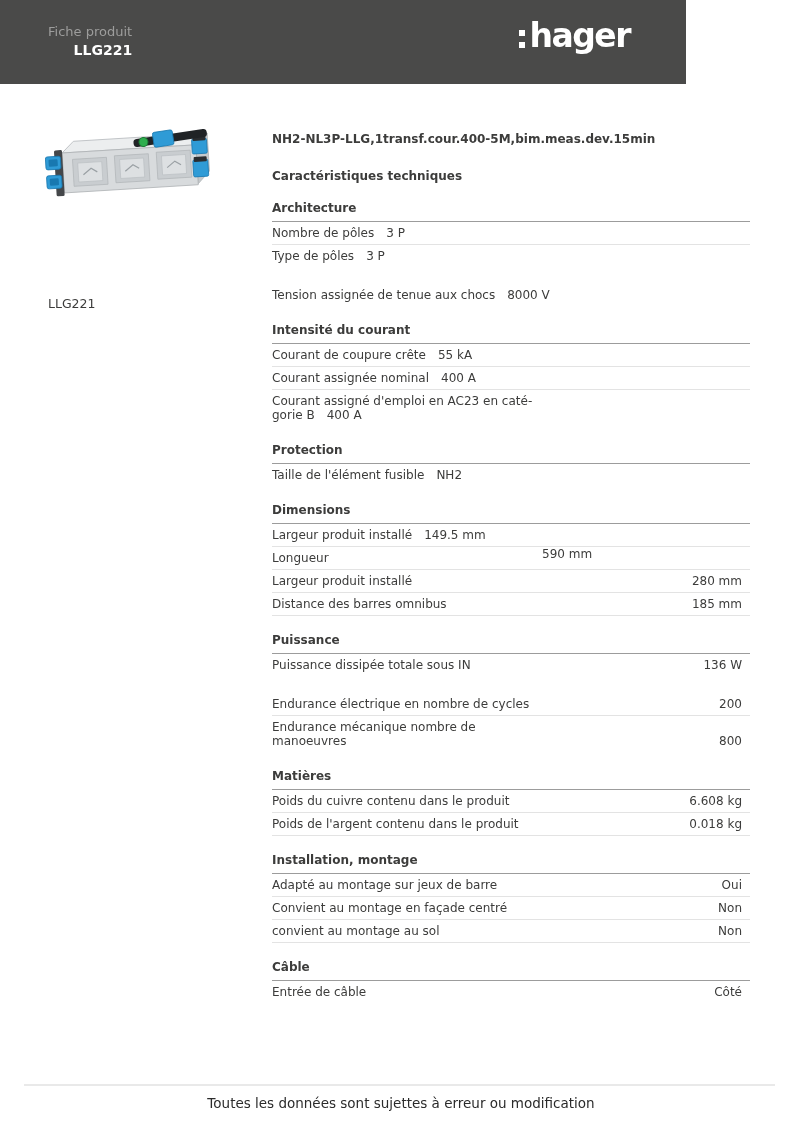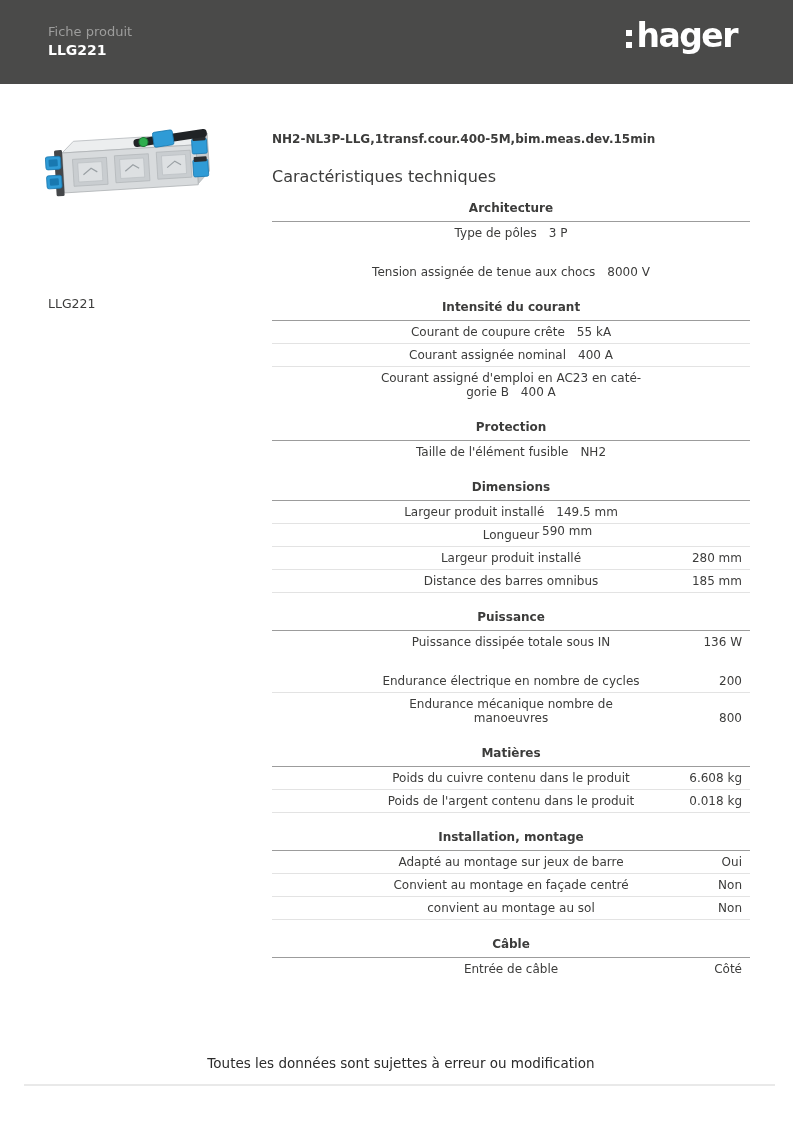--- a/index.html
+++ b/index.html
@@ -3,56 +3,57 @@
 <meta charset="utf-8">
 <style>
   html,body{margin:0;padding:0;}
   body{
     width:802px;height:1134px;position:relative;background:#ffffff;
     font-family:"DejaVu Sans","Liberation Sans",sans-serif;
     color:#3c3c3b;overflow:hidden;
   }
   
   .header{
-    position:absolute;top:0;left:0;width:793px;height:84px;
+    position:absolute;top:0;left:0;width:686px;height:84px;
     background:#4a4a49;
+    text-align:right;
   }
   .header-titles{position:absolute;left:48px;top:24px;line-height:1.25;}
   .doc-type{font-size:13px;color:#9d9d9c;}
   .product-code{font-size:14px;font-weight:bold;color:#ffffff;margin-top:2px;}
   .logo{position:absolute;right:56px;top:20px;display:flex;align-items:flex-end;}
   .logo-colon{position:relative;width:7px;height:30px;margin-right:3px;}
   .logo-colon .dot{position:absolute;left:0;width:6px;height:6px;background:#ffffff;}
   .logo-colon .dot.top{top:9px;}
   .logo-colon .dot.bottom{top:21px;}
   .logo-word{font-size:33px;font-weight:bold;color:#ffffff;letter-spacing:-1.5px;line-height:0.95;}
   
   .product-image{position:absolute;left:45px;top:126px;width:166px;height:80px;}
   .product-caption{position:absolute;left:48px;top:296px;font-size:12.5px;}
   
   .specs{position:absolute;left:272px;top:132px;width:478px;}
   .product-title{font-size:12px;font-weight:bold;line-height:15px;}
-  .subtitle{font-size:16px;font-weight:normal;line-height:15px;margin-top:22px;margin-bottom:12px;}
-  .section{margin-top:17px;text-align:center;}
+  .subtitle{font-size:12px;font-weight:bold;line-height:15px;margin-top:22px;margin-bottom:12px;}
+  .section{margin-top:17px;}
   .section-heading{
     font-size:12px;font-weight:bold;line-height:15px;
     padding-bottom:5px;border-bottom:1px solid #9c9c9c;
   }
   .row{
     position:relative;padding:4px 0;border-bottom:1px solid #e3e3e3;
     font-size:12px;line-height:14px;min-height:14px;
   }
   .section.no-end-rule .row:last-child{border-bottom:none;}
   .spec-label{white-space:pre-line;}
   .spec-value.pos-inline{margin-left:12px;}
   .spec-value.pos-middle{position:absolute;left:270px;top:0;}
   .spec-value.pos-right{position:absolute;right:8px;bottom:4px;}
   
   .footer-divider{position:absolute;top:1084px;left:24px;width:751px;height:2px;background:#e9e9e9;}
-  .footer-text{position:absolute;top:1055px;left:0;width:100%;text-align:center;font-size:13.5px;color:#2b2b2b;}
+  .footer-text{position:absolute;top:1095px;left:0;width:100%;text-align:center;font-size:13.5px;color:#2b2b2b;}
 </style>
 </head>
 <body>
 
 <div class="header">
   <div class="header-titles">
     <div class="doc-type">Fiche produit</div>
     <div class="product-code">LLG221</div>
   </div>
   <div class="logo">
@@ -106,20 +107,23 @@
 </div>
 <div class="product-caption">LLG221</div>
 
 <div class="specs">
   <div class="product-title">NH2-NL3P-LLG,1transf.cour.400-5M,bim.meas.dev.15min</div>
   <div class="subtitle">Caractéristiques techniques</div>
   <div id="sections-host">
   <div class="section no-end-rule">
     <div class="section-heading">Architecture</div>
 
+  <div class="row">
+      <span class="spec-label">Nombre de pôles</span><span class="spec-value pos-inline">3 P</span>
+    </div>
         <div class="row">
       <span class="spec-label">Type de pôles</span><span class="spec-value pos-inline">3 P</span>
     </div>
       </div>
 
   <div class="section no-end-rule">
 
         <div class="row">
       <span class="spec-label">Tension assignée de tenue aux chocs</span><span class="spec-value pos-inline">8000 V</span>
     </div>

